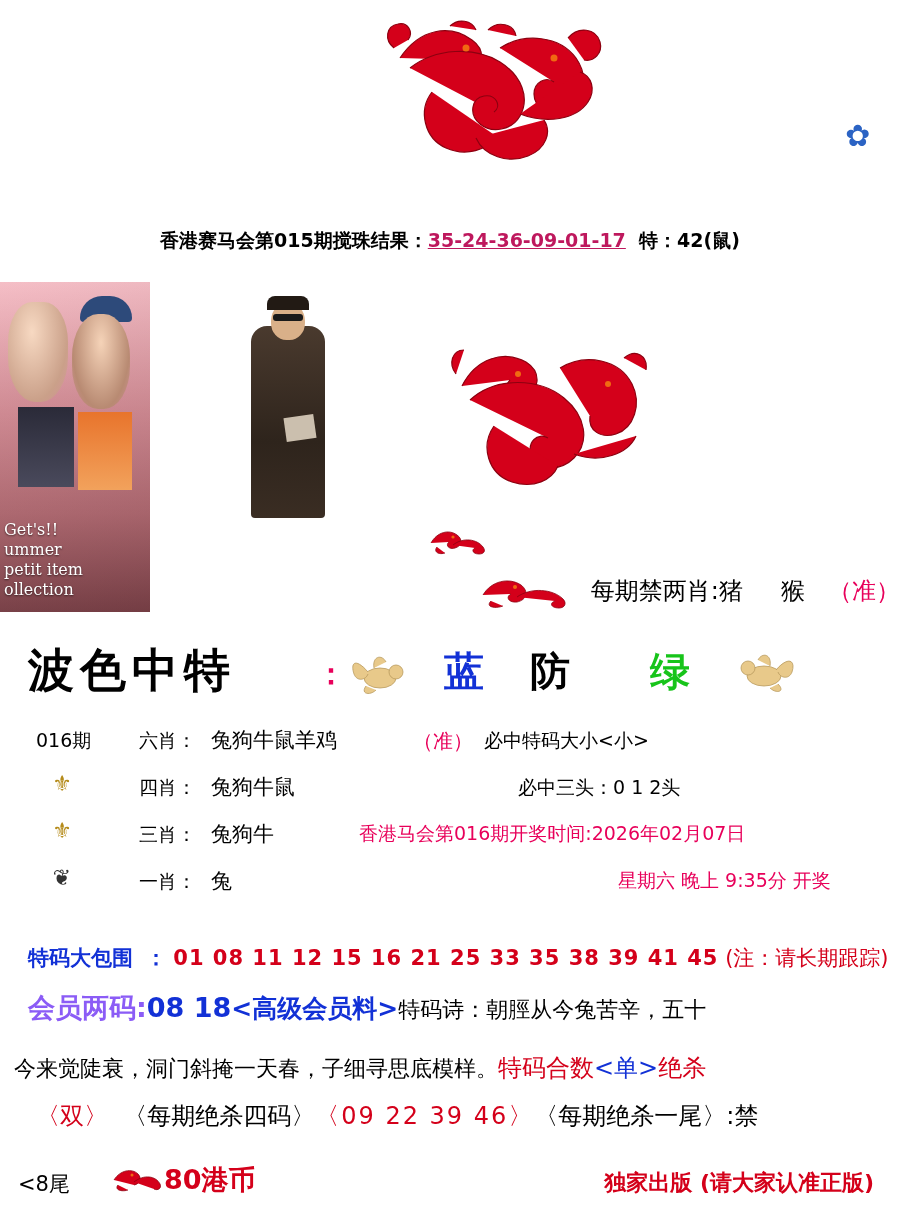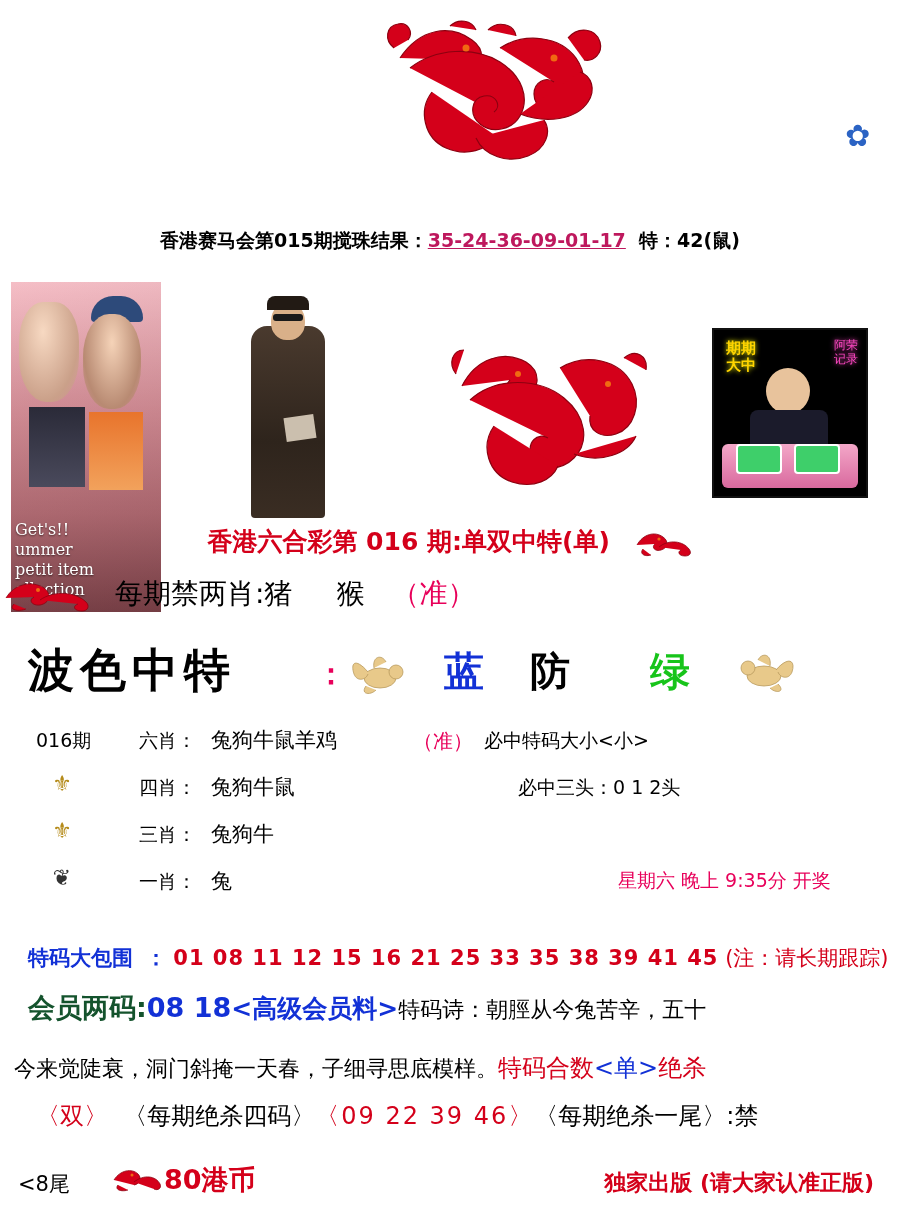--- a/index.html
+++ b/index.html
@@ -64,21 +64,21 @@
     font-family: "DejaVu Sans", "Liberation Sans", sans-serif;
     color: #000;
     white-space: nowrap;
   }
   .draw-line .nums { color: #be185d; text-decoration: underline; }
   .draw-line .special { color: #000; }
 
   
   .img-girls {
     position: absolute;
-    left: 11px; top: 282px;
+    left: 0; top: 282px;
     width: 150px; height: 330px;
     background:
       linear-gradient(160deg, rgba(255,255,255,0.10), rgba(0,0,0,0.18)),
       linear-gradient(#f4b7c0, #d98a94 40%, #bf6f78 70%, #8d4a52);
     overflow: hidden;
   }
   .img-girls .ov1 {
     position: absolute; left: 8px; top: 20px; width: 60px; height: 100px;
     background: radial-gradient(ellipse at 40% 30%, #f7d9c2, #caa089 70%, rgba(0,0,0,0));
     border-radius: 40% 40% 45% 45%;
@@ -192,22 +192,22 @@
     font-family: "DejaVu Sans","Liberation Sans",sans-serif;
     white-space: nowrap;
   }
   .row-title .mini-dragon {
     display: inline-block; vertical-align: middle; margin-left: 14px;
   }
 
   .row-ban {
     position: absolute;
     left: 0; top: 575px; width: 900px;
-    text-align: left;
-    font-size: 28px;
+    text-align: right;
+    font-size: 24px;
     color: #000;
     white-space: nowrap;
   }
   .row-ban .mini-dragon {
     display: inline-block; vertical-align: middle; margin-right: 14px;
   }
   .row-ban .zhun { color: #e8005a; }
 
   
   .row-bose {
@@ -273,21 +273,21 @@
   }
   .row-nums .key { color: #1231d6; font-weight: bold; font-family: Liberation Mono, monospace; }
   .row-nums .n { color: #d4001a; font-weight: bold; letter-spacing: 1px; }
   .row-nums .note { color: #d4001a; }
 
   
   .row-member {
     position: absolute; left: 28px; top: 990px; width: 870px;
     font-size: 25px; white-space: nowrap;
   }
-  .row-member .hy { color: #14532d; font-weight: bold; font-size: 27px; }
+  .row-member .hy { color: #8b5cf6; font-weight: bold; font-size: 27px; }
   .row-member .code { color: #1231d6; font-weight: bold; font-size: 27px; }
   .row-member .vip { color: #1231d6; font-weight: bold; font-size: 25px; }
   .row-member .poem { color: #000; font-size: 22px; }
 
   
   .row-poem {
     position: absolute; left: 14px; top: 1052px; width: 880px;
     font-size: 22px; white-space: nowrap;
   }
   .row-poem .he { color: #d4001a; font-size: 24px; }
@@ -385,32 +385,22 @@
       <path d="M112 26 C138 10, 172 18, 184 42 C194 62, 186 86, 168 92 C152 97, 140 88, 142 74"></path>
       <path d="M126 112 C152 122, 180 112, 188 94"></path>
       <path d="M46 84 C32 104, 40 132, 64 140 C86 147, 104 138, 110 124"></path>
       <path d="M8 32 C0 22, 4 8, 16 8"></path>
       <path d="M176 16 C188 6, 200 14, 198 28"></path>
     </g>
     <circle cx="70" cy="32" r="3" fill="#f06a12"></circle>
     <circle cx="160" cy="42" r="3" fill="#f06a12"></circle>
   </svg>
 
-  <div class="img-tv">
-    <div class="neon">期期<br>大中</div>
-    <div class="neon2">阿荣<br>记录</div>
-    <div class="face"></div>
-    <div class="body"></div>
-    <div class="desk"></div>
-    <div class="m1"></div>
-    <div class="m2"></div>
-  </div>
 
   <div class="row-title">
-    <span>香港六合彩第 016 期:单双中特(单)</span>
     <svg class="mini-dragon" width="60" height="28" viewBox="0 0 60 28">
       <g fill="#d4001a" stroke="#8c0010" stroke-width="0.8">
         <path d="M4 16 C10 5, 22 2, 30 8 C36 12, 35 19, 28 21 C22 23, 18 18, 22 15"></path>
         <path d="M26 18 C36 10, 50 12, 56 20 C59 24, 57 27, 52 27 C46 27, 44 23, 48 21"></path>
         <path d="M10 20 C6 25, 12 28, 18 26"></path>
       </g>
       <circle cx="26" cy="10" r="1.6" fill="#f06a12"></circle>
     </svg>
   </div>
 
@@ -466,20 +456,21 @@
       <span class="z-ico fleur">⚜</span>
       <span class="z-label">四肖：</span>
       <span class="z-value">兔狗牛鼠</span>
       <span class="z-right-2">必中三头：0 1 2头</span>
     </div>
 
     <div class="z-row">
       <span class="z-ico fleur">⚜</span>
       <span class="z-label">三肖：</span>
       <span class="z-value">兔狗牛</span>
+      <span class="z-open">香港马会第016期开奖时间:2026年02月07日</span>
     </div>
 
     <div class="z-row">
       <span class="z-ico rosette">❦</span>
       <span class="z-label">一肖：</span>
       <span class="z-value">兔</span>
       <span class="z-open2">星期六 晚上 9:35分 开奖</span>
     </div>
   </div>
 

